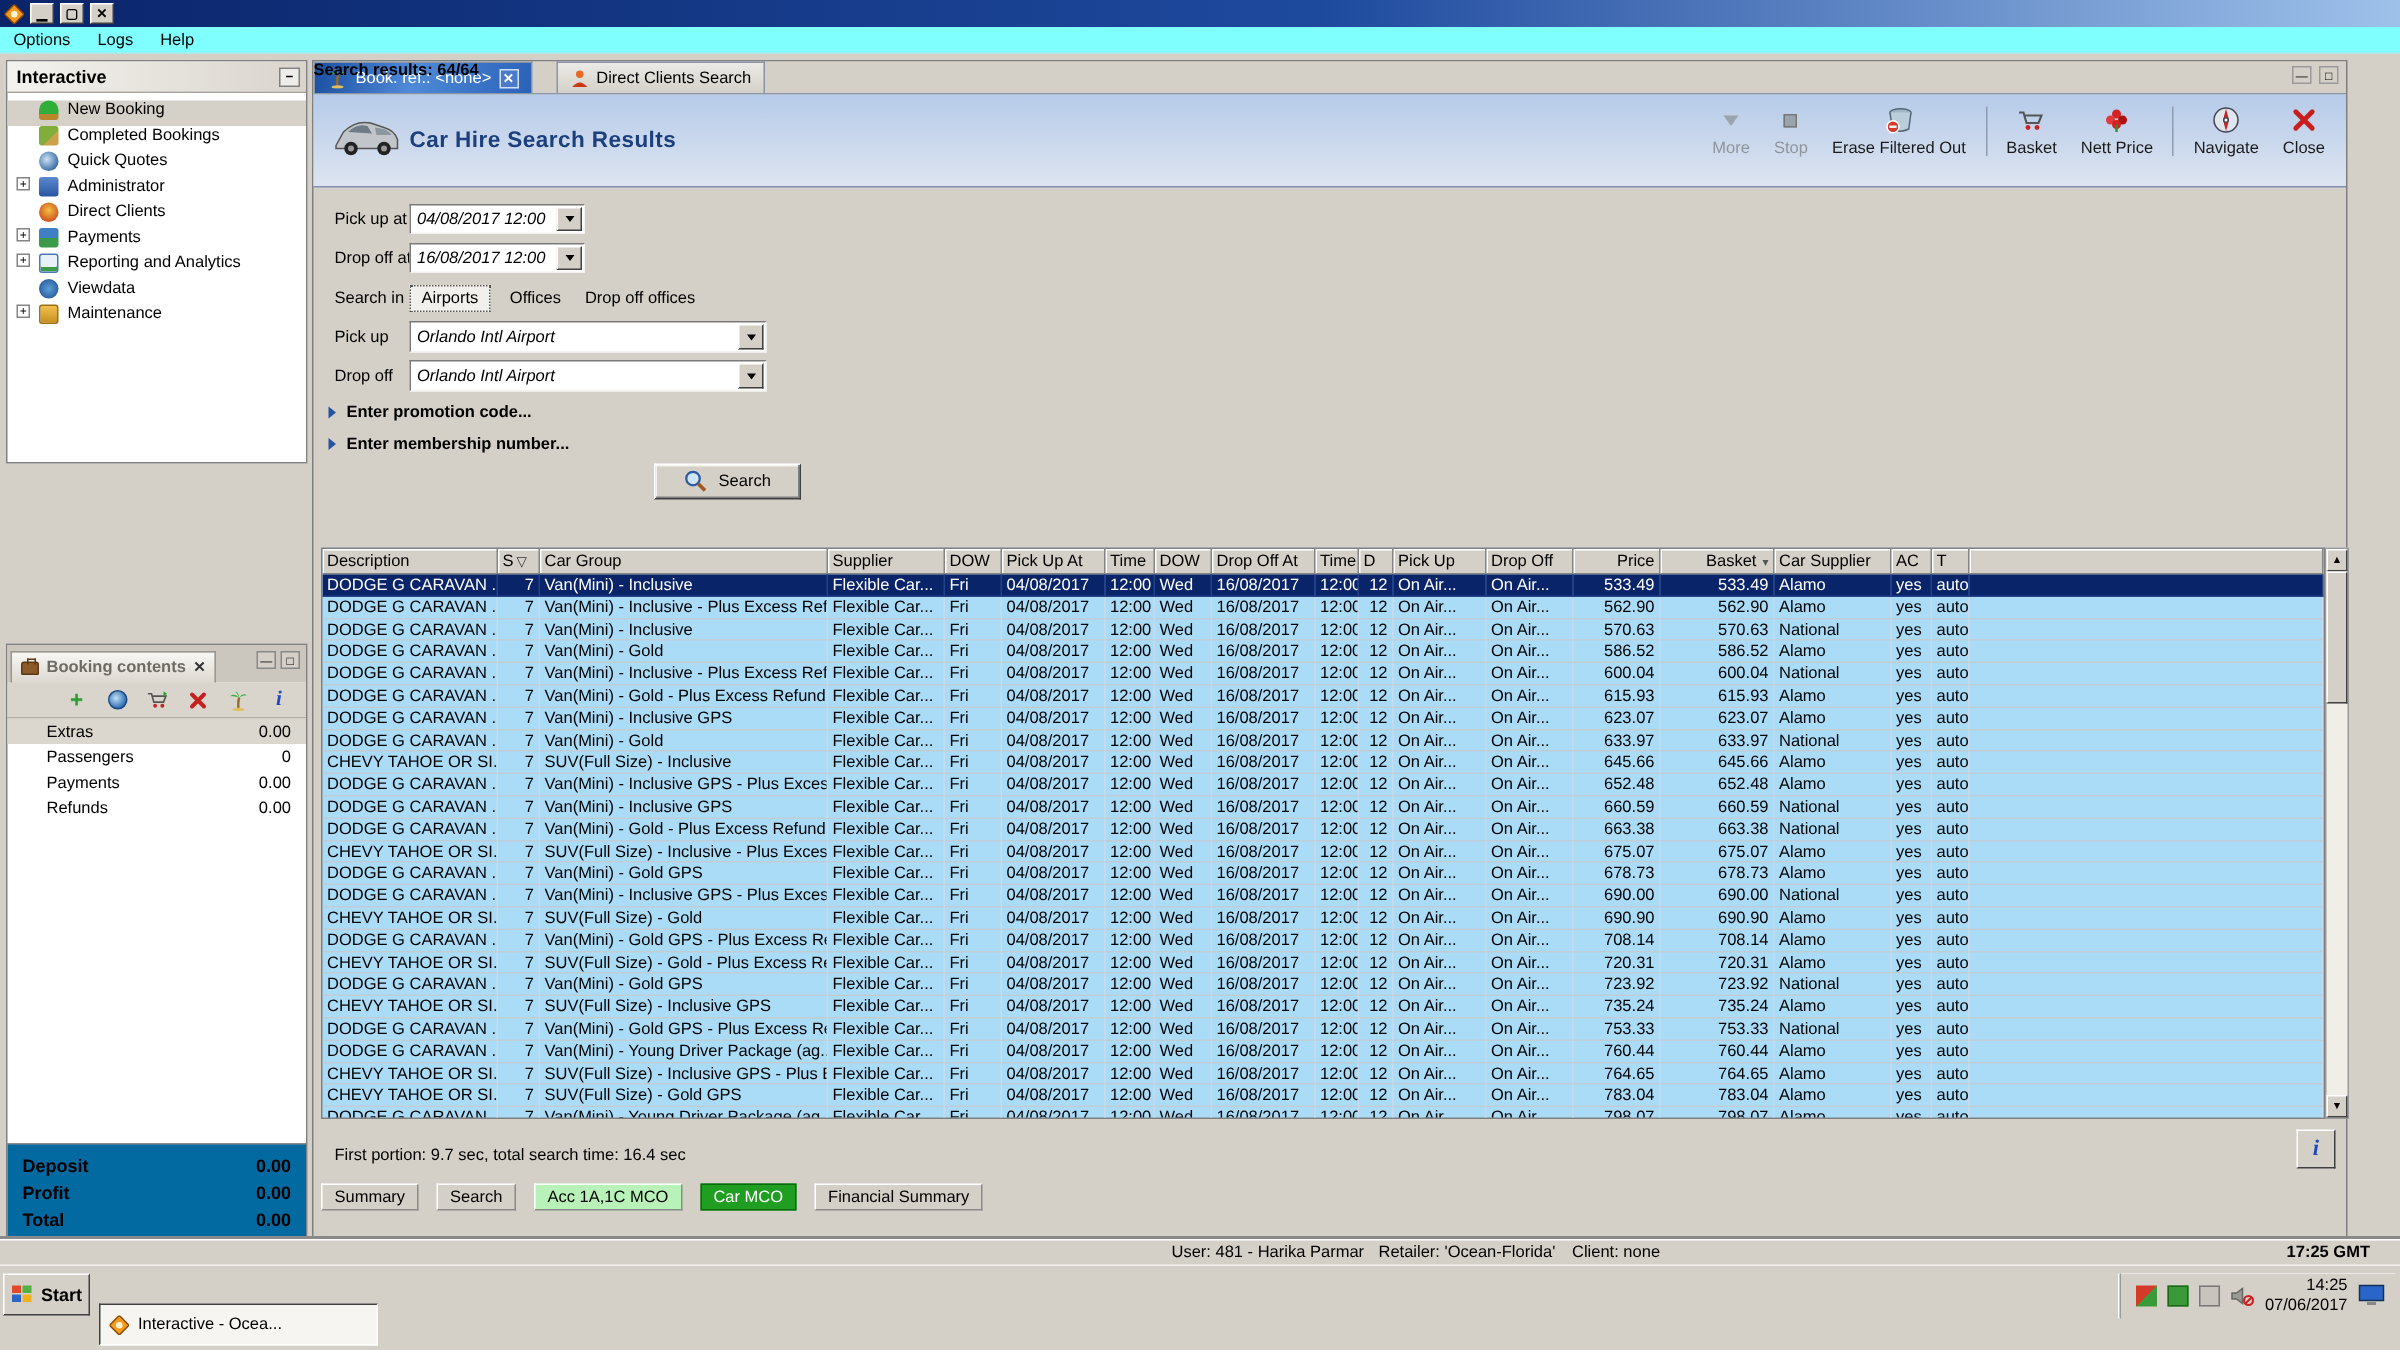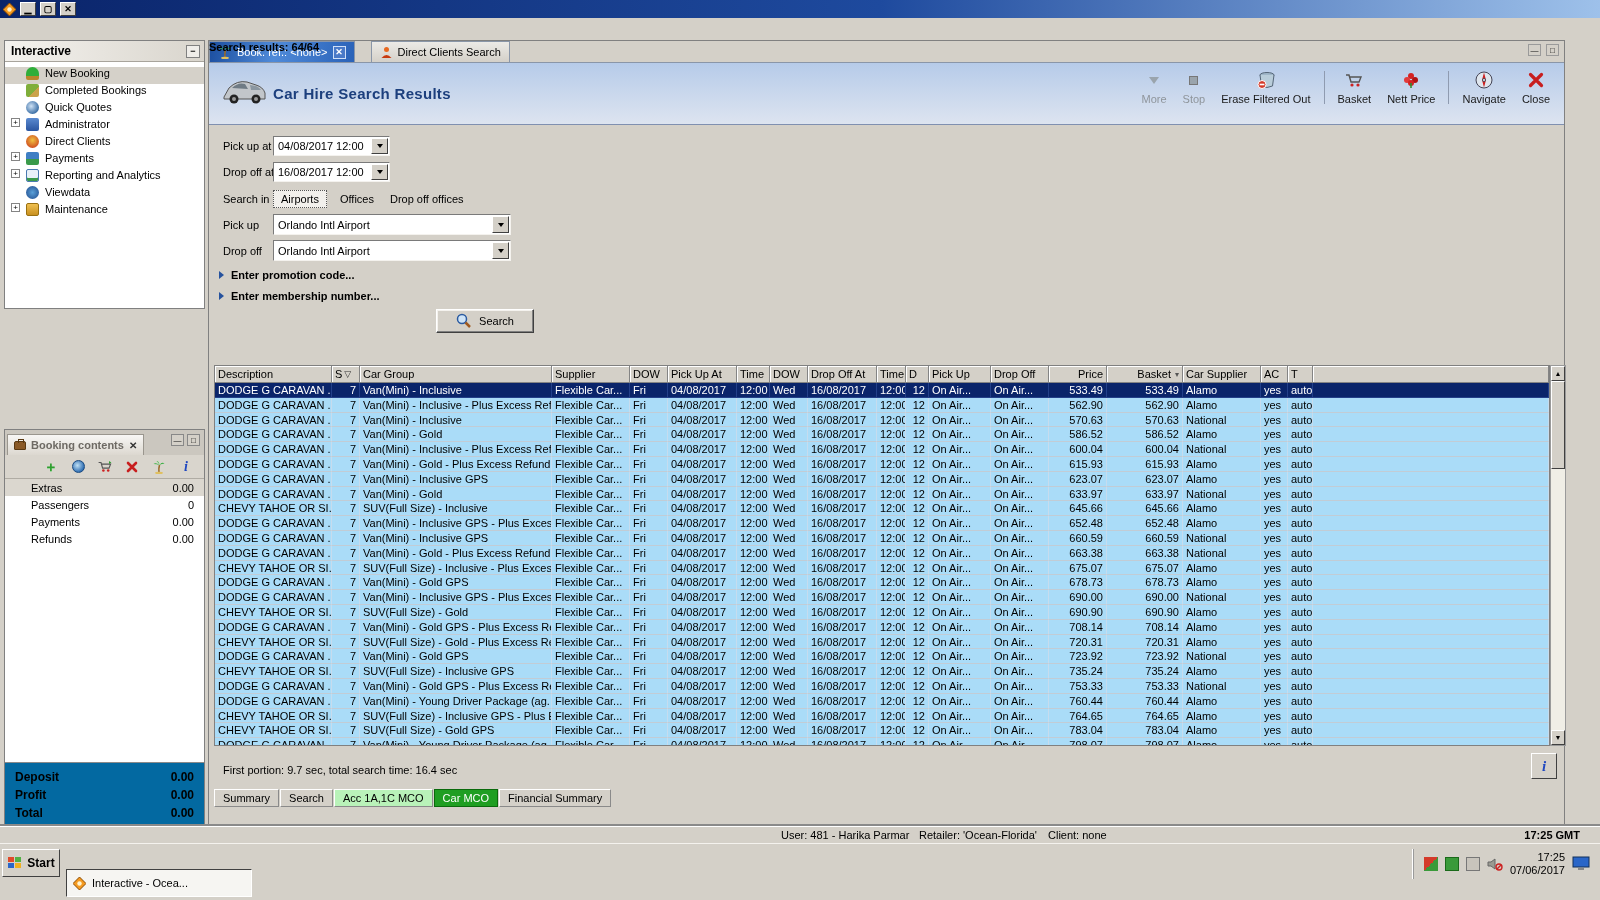--- a/index.html
+++ b/index.html
@@ -78,21 +78,21 @@
   .tb-item { display:flex; flex-direction:column; align-items:center; justify-content:flex-start; padding:2px 8px; gap:3px; cursor:default; }
   .tb-ico { height:20px; display:flex; align-items:center; justify-content:center; }
   .tb-label { font-size:11px; color:#1a1a1a; white-space:nowrap; }
   .tb-item.disabled .tb-label { color:#8f959b; }
   .tb-sep { width:1px; background:#8f9bb0; margin:3px 5px; }
   .more-arrow { width:0; height:0; border-left:5px solid transparent; border-right:5px solid transparent; border-top:7px solid #9aa4ac; }
   .stop-square { width:9px; height:9px; background:#9aa4ac; border:1px solid #777; }
 
   
   .f-label { position:absolute; white-space:nowrap; }
-  .combo { position:absolute; background:#fff; border:1px solid; border-color:#7a7a7a #f4f2ee #f4f2ee #7a7a7a; display:flex; align-items:center; }
+  .combo { position:absolute; background:#fff; border:1px solid; border-color:#7a7a7a #f4f2ee #f4f2ee #7a7a7a; display:flex; align-items:center;font-style:italic; }
   .combo-text { flex:1; padding:0 4px; white-space:nowrap; overflow:hidden; }
   .combo-btn { width:17px; align-self:stretch; margin:1px; background:#d4d0c8; border:1px solid; border-color:#fff #404040 #404040 #fff; display:flex; align-items:center; justify-content:center; }
   .combo-arrow { width:0; height:0; border-left:3.5px solid transparent; border-right:3.5px solid transparent; border-top:4px solid #000; }
   .searchin-opts { position:absolute; display:flex; gap:10px; align-items:center; height:20px; }
   .searchin-opt { padding:2px 3px; cursor:default; }
   .searchin-opt.selected { background:#f2f0ec; border:1px dotted #555; padding:2px 7px; }
   .expander { position:absolute; display:flex; align-items:center; gap:7px; font-weight:bold; cursor:default; }
   .exp-arrow { width:0; height:0; border-top:4px solid transparent; border-bottom:4px solid transparent; border-left:5px solid #26529e; }
   .search-btn { position:absolute; display:flex; align-items:center; justify-content:center; gap:7px; background:#d4d0c8;
     border:1px solid; border-color:#fff #404040 #404040 #fff; box-shadow:inset -1px -1px 0 #808080, inset 1px 1px 0 #f4f2ee; cursor:default; }
@@ -112,21 +112,21 @@
 
   
   .vscroll { position:absolute; left:1341px; top:324px; width:16px; height:381px; background:#f0eee6; border:1px solid #9a9a9a; display:flex; flex-direction:column; }
   .vs-btn { height:15px; background:#d4d0c8; border:1px solid; border-color:#fff #404040 #404040 #fff; display:flex; align-items:center; justify-content:center; font-size:7px; }
   .vs-track { flex:1; position:relative; }
   .vs-thumb { position:absolute; left:0; top:0; width:100%; height:88px; background:#d4d0c8; border:1px solid; border-color:#fff #404040 #404040 #fff; }
 
   .status-line { position:absolute; left:14px; top:723px; }
   .info-btn { position:absolute; left:1322px; top:712px; width:26px; height:26px; background:#d4d0c8; border:1px solid; border-color:#fff #404040 #404040 #fff;
     display:flex; align-items:center; justify-content:center; font-family:"Liberation Serif",serif; font-style:italic; font-weight:bold; color:#2048c0; font-size:15px; }
-  .btabs { position:absolute; left:5px; top:748px; display:flex; gap:1px; }
+  .btabs { position:absolute; left:5px; top:748px; display:flex; gap:12px; }
   .btab { padding:2px 8px; background:#d4d0c8; border:1px solid #8a8a8a; border-top-color:#fff; border-left-color:#fff; cursor:default; white-space:nowrap; }
   .btab.green-light { background:#b9f2b9; }
   .btab.green-selected { background:#1f9e22; color:#fff; border-color:#0a6a0c; }
 
   
   .statusbar { position:absolute; left:0; top:826px; width:1600px; height:17px; background:#d4d0c8; border-top:1px solid #fff; box-shadow:0 -2px 0 #8a8a8a; }
   .statusbar span { position:absolute; top:2px; white-space:nowrap; }
   .sb-user { left:781px; } .sb-retailer { left:919px; } .sb-client { left:1048px; } .sb-time { right:20px;font-weight:bold; }
 
   .taskbar { position:absolute; left:0; top:843px; width:1600px; height:57px; background:#d4d0c8; border-top:1px solid #f4f2ee; }
@@ -149,20 +149,29 @@
   <div class="titlebar">
     <svg width="13" height="13">
         <path d="M6.5 0 L13 6.5 L6.5 13 L0 6.5 Z" fill="#f59a20" stroke="#8a4a00"></path>
         <circle cx="6.5" cy="6.5" r="2.2" fill="#fff4d0"></circle>
       </svg>
     <span class="win-btn">▁</span>
     <span class="win-btn">▢</span>
     <span class="win-btn">✕</span>
   </div>
 
+  <div class="menubar">
+
+      <span class="menu-item">Options</span>
+
+      <span class="menu-item">Logs</span>
+
+      <span class="menu-item">Help</span>
+
+  </div>
 
   <div class="sidebar">
     <div class="sidebar-header">
       <span>Interactive</span>
       <span class="collapse-btn">−</span>
     </div>
     <div class="tree">
 
         <div class="tree-item selected">
           <span class="plusbox" style="visibility: hidden;">+</span>
@@ -1155,21 +1164,21 @@
     <div class="tray">
       <span class="tray-sq tray-av"></span>
       <span class="tray-sq tray-net"></span>
       <span class="tray-sq tray-dev"></span>
       <svg width="16" height="14">
           <path d="M1 5 H4 L8 2 V12 L4 9 H1 Z" fill="#9a9a92" stroke="#666"></path>
           <circle cx="12" cy="10" r="3" fill="none" stroke="#c22" stroke-width="1.4"></circle>
           <line x1="10" y1="12" x2="14" y2="8" stroke="#c22" stroke-width="1.4"></line>
         </svg>
       <div class="tray-clock">
-        <div>17:25</div>
+        <div>14:25</div>
         <div>07/06/2017</div>
       </div>
       <svg width="18" height="16">
           <rect x="1" y="1" width="16" height="10" fill="#2a66c8" stroke="#12305a"></rect>
           <rect x="6" y="12" width="6" height="2" fill="#888"></rect>
         </svg>
     </div>
   </div>
 
 </div>

